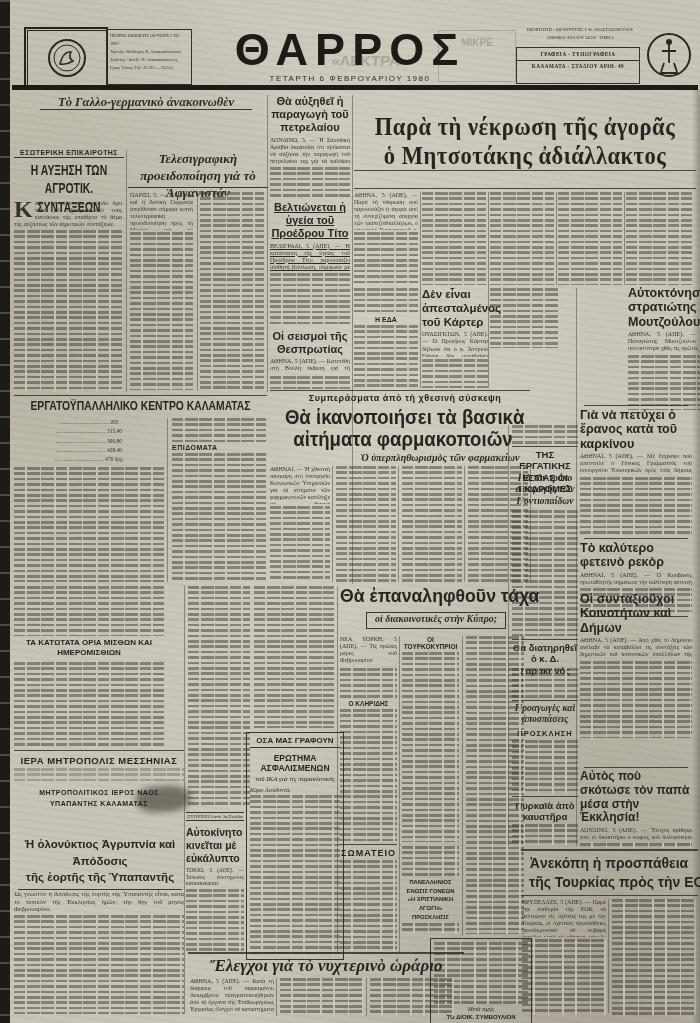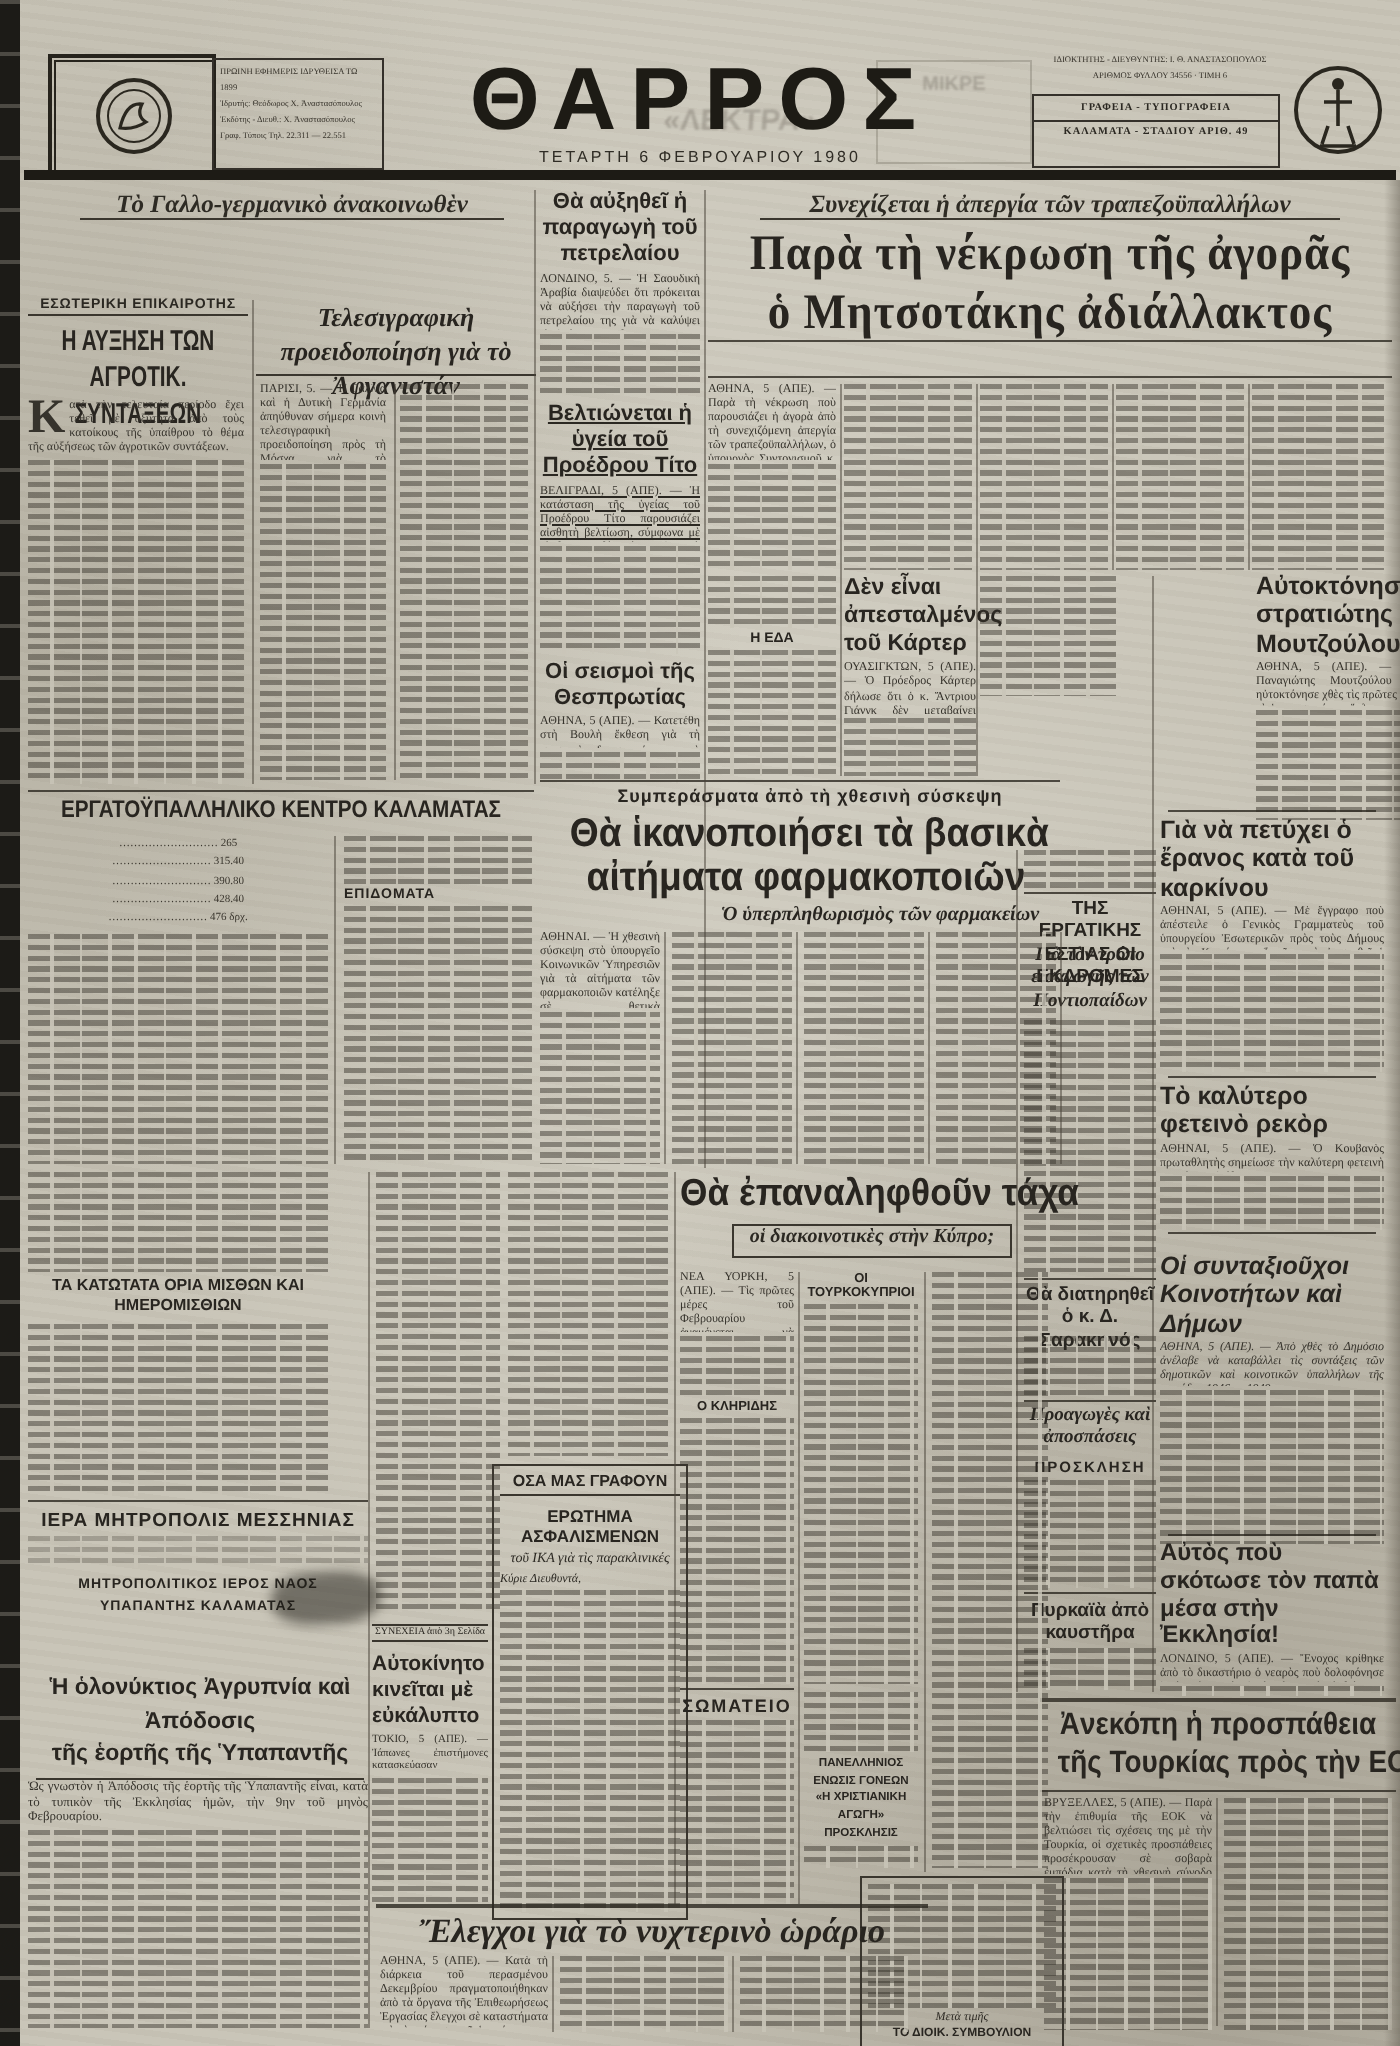--- a/index.html
+++ b/index.html
@@ -121,21 +121,20 @@
     <div class="hd ctr sans h-c3">Βελτιώνεται ἡ ὑγεία τοῦ Προέδρου Τίτο</div>
     <p class="lead" style="max-height:28px;">ΒΕΛΙΓΡΑΔΙ, 5 (ΑΠΕ). — Ἡ κατάσταση τῆς ὑγείας τοῦ Προέδρου Τίτο παρουσιάζει αἰσθητὴ βελτίωση, σύμφωνα μὲ τὸ δημοσιευθὲν σήμερα ἰατρικὸ ἀνακοινωθέν.</p>
     <div class="tx"></div>
   </div>
   <div class="a story" style="left:270px;top:330px;width:80px;height:62px;">
     <div class="hd ctr sans h-c3">Οἱ σεισμοὶ τῆς Θεσπρωτίας</div>
     <p class="lead" style="max-height:16px;">ΑΘΗΝΑ, 5 (ΑΠΕ). — Κατετέθη στὴ Βουλὴ ἔκθεση γιὰ τὴ σεισμικὴ δραστηριότητα ποὺ παρουσιάζεται ἀπὸ 22.12.79 στὴν περιοχὴ τῆς Θεσπρωτίας.</p>
     <div class="tx"></div>
   </div>
 
-  <div class="a kick" style="left:380px;top:95px;width:290px;">Συνεχίζεται ἡ ἀπεργία τῶν τραπεζοϋπαλλήλων</div>
   <div class="a hd ctr serif h-mits" style="left:354px;top:112px;width:342px;">
     <div>Παρὰ τὴ νέκρωση τῆς ἀγορᾶς</div>
     <div>ὁ Μητσοτάκης ἀδιάλλακτος</div>
   </div>
   <div class="a hrl" style="left:354px;top:170px;width:342px;"></div>
   <div class="a hrl" style="left:354px;top:188px;width:342px;"></div>
 
   <div class="a story" style="left:354px;top:192px;width:64px;height:93px;">
     <p class="lead">ΑΘΗΝΑ, 5 (ΑΠΕ). — Παρὰ τὴ νέκρωση ποὺ παρουσιάζει ἡ ἀγορὰ ἀπὸ τὴ συνεχιζόμενη ἀπεργία τῶν τραπεζοϋπαλλήλων, ὁ ὑπουργὸς Συντονισμοῦ κ. Μητσοτάκης ἐμφανίζεται ἀδιάλλακτος.</p>
     <div class="tx"></div>
@@ -180,21 +179,21 @@
     <p class="lead" style="max-height:22px;">ΑΘΗΝΑΙ, 5 (ΑΠΕ). — Μὲ ἔγγραφο ποὺ ἀπέστειλε ὁ Γενικὸς Γραμματεὺς τοῦ ὑπουργείου Ἐσωτερικῶν πρὸς τοὺς Δήμους καὶ τὶς Κοινότητες ζητεῖται νὰ ἐνισχυθεῖ ὁ ἔρανος κατὰ τοῦ καρκίνου.</p>
     <div class="tx"></div>
   </div>
   <div class="a hrl" style="left:584px;top:538px;width:104px;"></div>
   <div class="a story" style="left:580px;top:541px;width:112px;height:74px;">
     <div class="hd sans h-c6">Τὸ καλύτερο φετεινὸ ρεκὸρ</div>
     <p class="lead" style="max-height:14px;">ΑΘΗΝΑΙ, 5 (ΑΠΕ). — Ὁ Κουβανὸς πρωταθλητὴς σημείωσε τὴν καλύτερη φετεινὴ παγκόσμια ἐπίδοση.</p>
     <div class="tx"></div>
   </div>
   <div class="a hrl" style="left:584px;top:616px;width:104px;"></div>
-  <div class="a story" style="left:580px;top:626px;width:112px;height:146px;font-style:italic;">
+  <div class="a story" style="left:580px;top:592px;width:112px;height:146px;">
     <div class="hd sans h-c6">Οἱ συνταξιοῦχοι Κοινοτήτων καὶ Δήμων</div>
     <p class="lead" style="max-height:22px;">ΑΘΗΝΑ, 5 (ΑΠΕ). — Ἀπὸ χθὲς τὸ Δημόσιο ἀνέλαβε νὰ καταβάλλει τὶς συντάξεις τῶν δημοτικῶν καὶ κοινοτικῶν ὑπαλλήλων τῆς περιόδου 1946 — 1949.</p>
     <div class="tx"></div>
   </div>
   <div class="a hrl" style="left:584px;top:767px;width:104px;"></div>
   <div class="a story" style="left:580px;top:770px;width:112px;height:76px;">
     <div class="hd sans" style="font-size:12px;line-height:1.15;">Αὐτὸς ποὺ σκότωσε τὸν παπὰ μέσα στὴν Ἐκκλησία!</div>
     <p class="lead" style="max-height:14px;">ΛΟΝΔΙΝΟ, 5 (ΑΠΕ). — Ἔνοχος κρίθηκε ἀπὸ τὸ δικαστήριο ὁ νεαρὸς ποὺ δολοφόνησε ἱερέα μέσα στὴν ἐκκλησία, κατὰ τὴ διάρκεια τῆς λειτουργίας.</p>
     <div class="tx"></div>
   </div>

